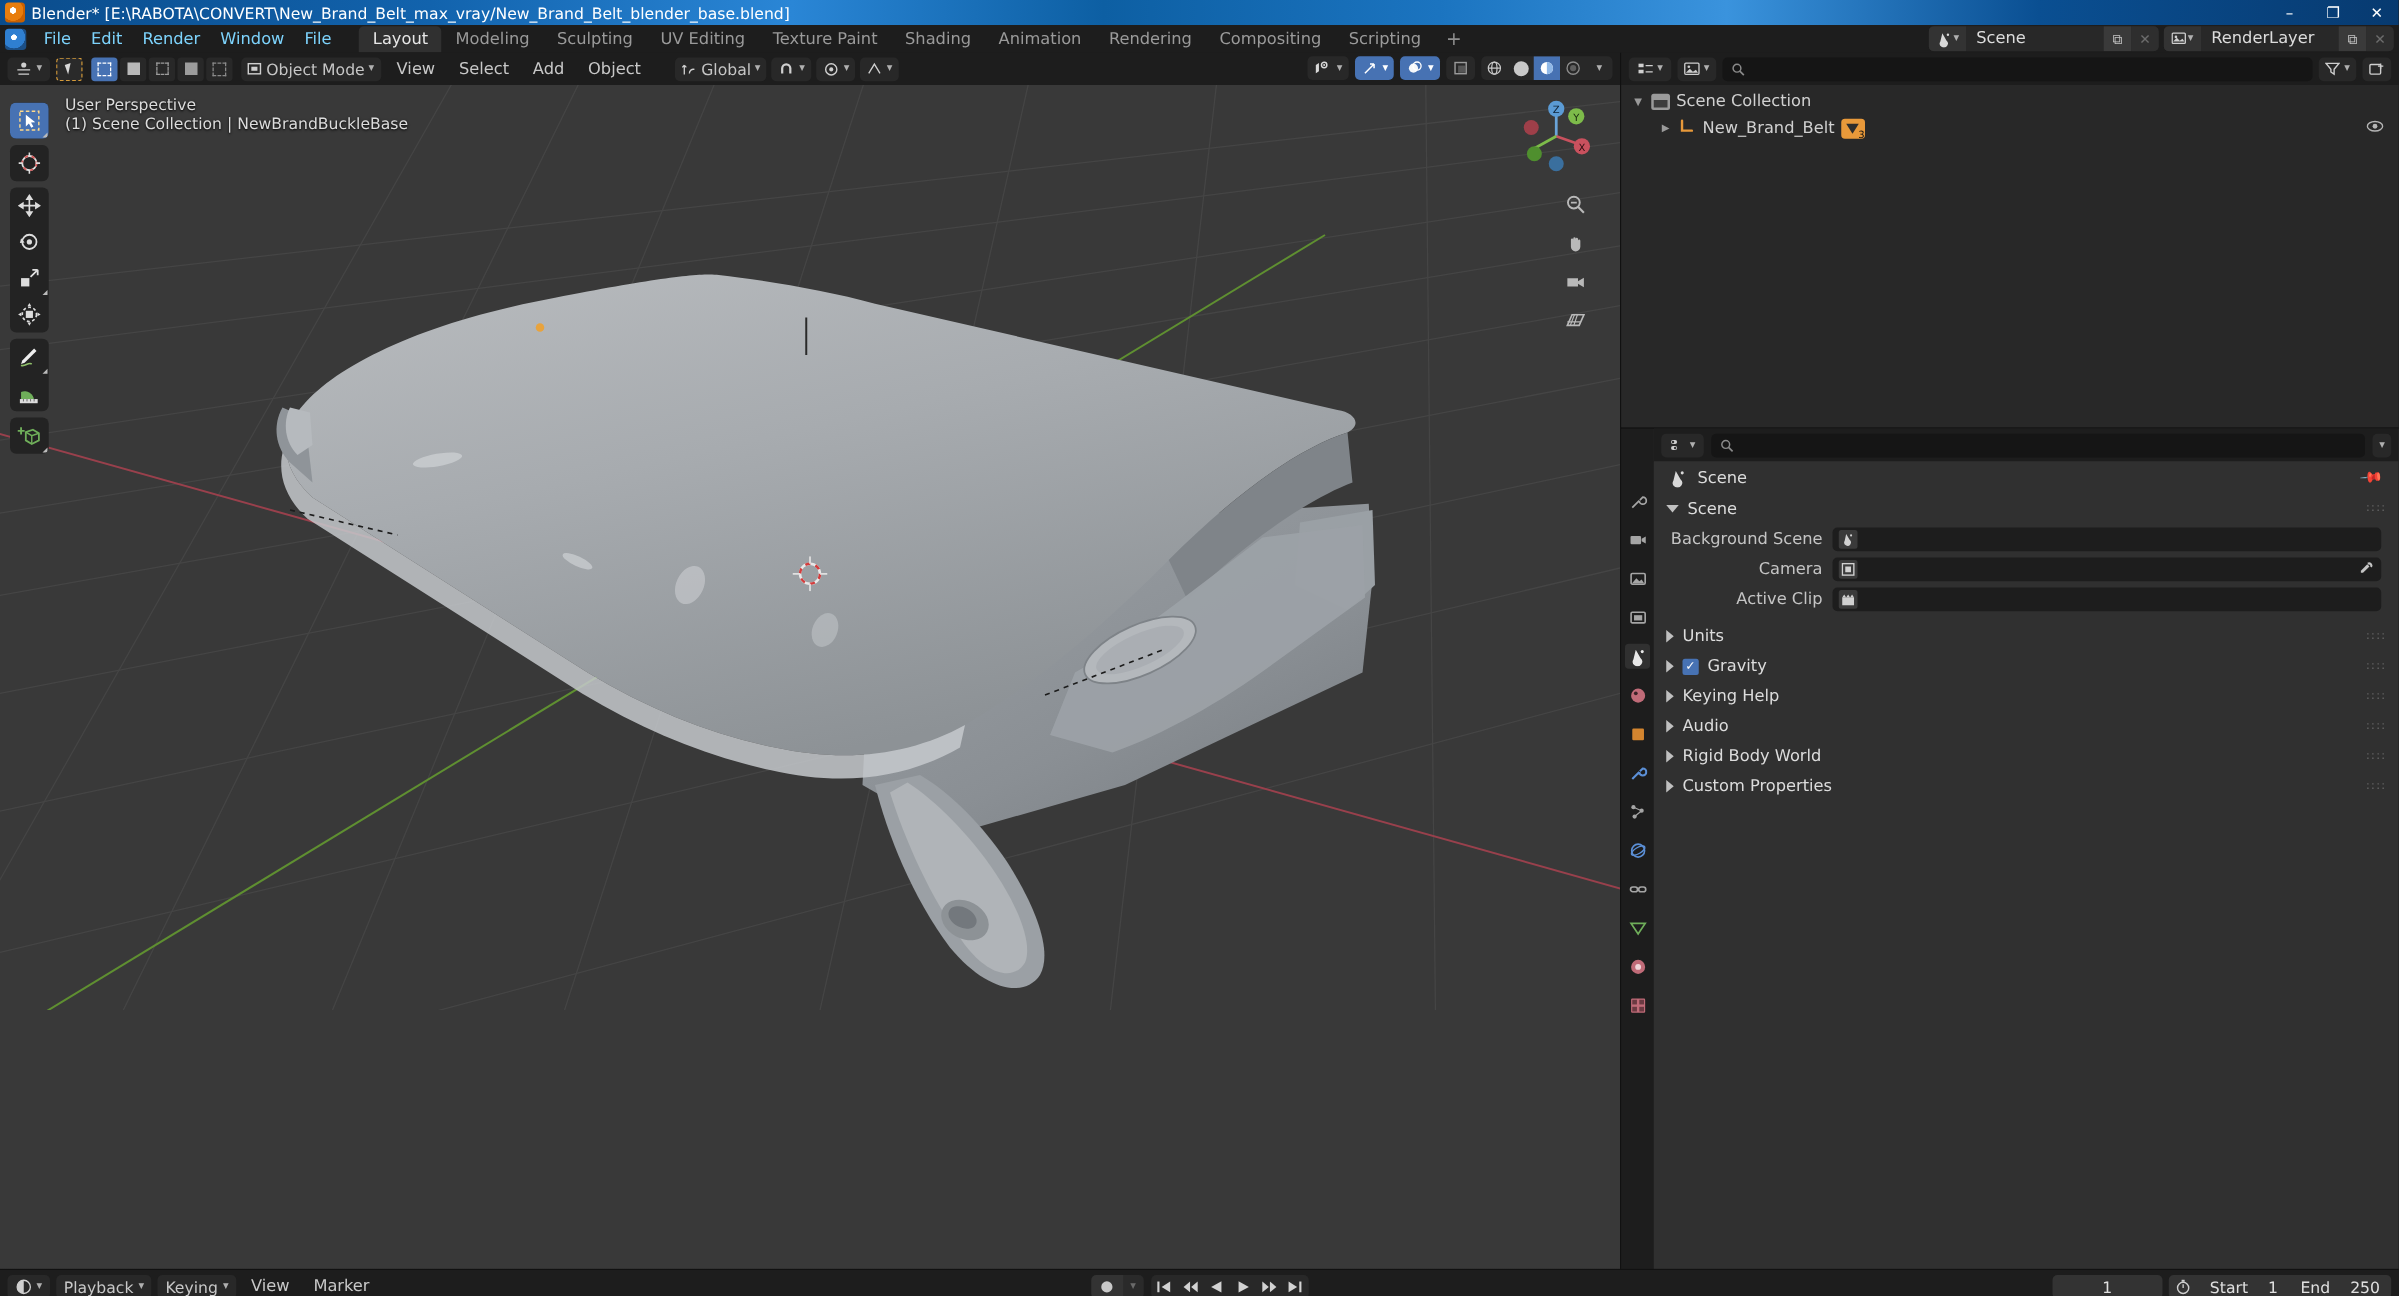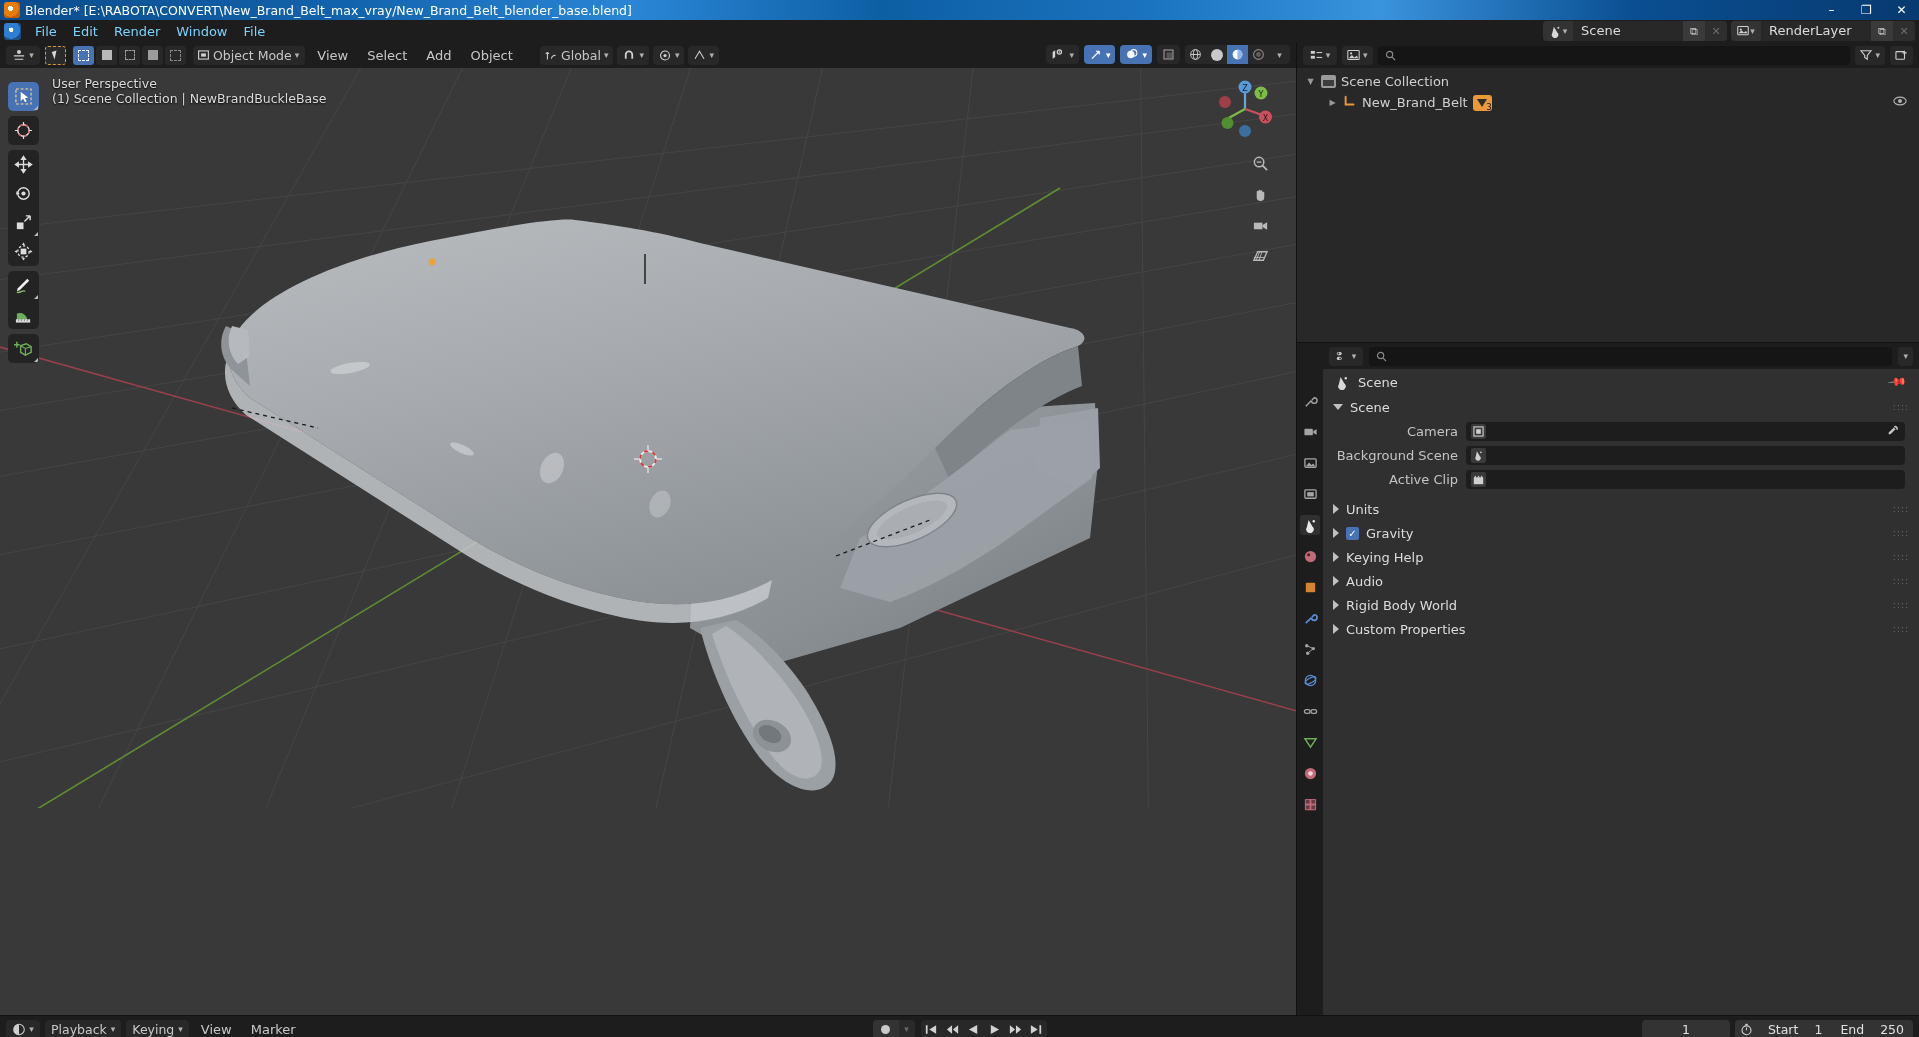--- a/index.html
+++ b/index.html
@@ -184,20 +184,33 @@
 </div>
 
 <div id="topbar">
   <div class="blender-logo"></div>
   <div class="menu-item">File</div>
   <div class="menu-item">Edit</div>
   <div class="menu-item">Render</div>
   <div class="menu-item">Window</div>
   <div class="menu-item">File</div>
 
+  <div id="wstabs">
+    <div class="wstab active">Layout</div>
+    <div class="wstab">Modeling</div>
+    <div class="wstab">Sculpting</div>
+    <div class="wstab">UV Editing</div>
+    <div class="wstab">Texture Paint</div>
+    <div class="wstab">Shading</div>
+    <div class="wstab">Animation</div>
+    <div class="wstab">Rendering</div>
+    <div class="wstab">Compositing</div>
+    <div class="wstab">Scripting</div>
+    <div class="wstab-plus">+</div>
+  </div>
 
   <div id="topbar-right">
     <div class="id-block">
       <div class="id-icon">
         <svg width="13" height="13" viewBox="0 0 16 16">
             <path d="M6 2 L10 9 A4 4 0 1 1 4 10 Z" fill="#d8d8d8"></path>
             <circle cx="11.5" cy="3.5" r="1.2" fill="#d8d8d8"></circle>
           </svg>
         <span class="chev">▾</span>
       </div>
@@ -804,52 +817,52 @@
             <span class="pin">📌</span>
           </div>
 
           <div class="panel-hdr">
             <span class="tri-d"></span>
             <span>Scene</span>
             <span class="grip">::::</span>
           </div>
 
           <div class="field-row">
+            <span class="field-label">Background Scene</span>
+            <span class="field-input">
+              <span class="field-icon">
+                <svg width="11" height="11" viewBox="0 0 14 14">
+                    <path d="M5 1.5 L8.5 7.5 A3.4 3.4 0 1 1 3.5 8.5 Z" fill="#d0d0d0"></path>
+                    <circle cx="10" cy="3" r="1.1" fill="#d0d0d0"></circle>
+                  </svg>
+              </span>
+              <span></span>
+            </span>
+          </div>
+
+          <div class="field-row">
             <span class="field-label">Camera</span>
             <span class="field-input">
               <span class="field-icon">
                 <svg width="11" height="11" viewBox="0 0 12 12">
                     <rect x="1" y="1" width="10" height="10" fill="none" stroke="#d0d0d0" stroke-width="1.2"></rect>
                     <rect x="3.5" y="3.5" width="5" height="5" fill="#d0d0d0"></rect>
                   </svg>
               </span>
               <span></span>
               <span class="eyedrop">
                 <svg width="12" height="12" viewBox="0 0 14 14">
                     <path d="M2 12 L2 10 L8 4 L10 6 L4 12 Z" fill="#c4c4c4"></path>
                     <path d="M8.5 3.5 A2.2 2.2 0 0 1 11.5 6.5" stroke="#c4c4c4" stroke-width="2" fill="none"></path>
                   </svg>
               </span>
             </span>
           </div>
 
           <div class="field-row">
-            <span class="field-label">Background Scene</span>
-            <span class="field-input">
-              <span class="field-icon">
-                <svg width="11" height="11" viewBox="0 0 14 14">
-                    <path d="M5 1.5 L8.5 7.5 A3.4 3.4 0 1 1 3.5 8.5 Z" fill="#d0d0d0"></path>
-                    <circle cx="10" cy="3" r="1.1" fill="#d0d0d0"></circle>
-                  </svg>
-              </span>
-              <span></span>
-            </span>
-          </div>
-
-          <div class="field-row">
             <span class="field-label">Active Clip</span>
             <span class="field-input">
               <span class="field-icon">
                 <svg width="11" height="11" viewBox="0 0 14 14">
                     <rect x="1" y="5" width="12" height="8" fill="#d0d0d0"></rect>
                     <path d="M1 5 L3 2 L5 5 Z M5 5 L7 2 L9 5 Z M9 5 L11 2 L13 5 Z" fill="#d0d0d0"></path>
                   </svg>
               </span>
               <span></span>
             </span>

